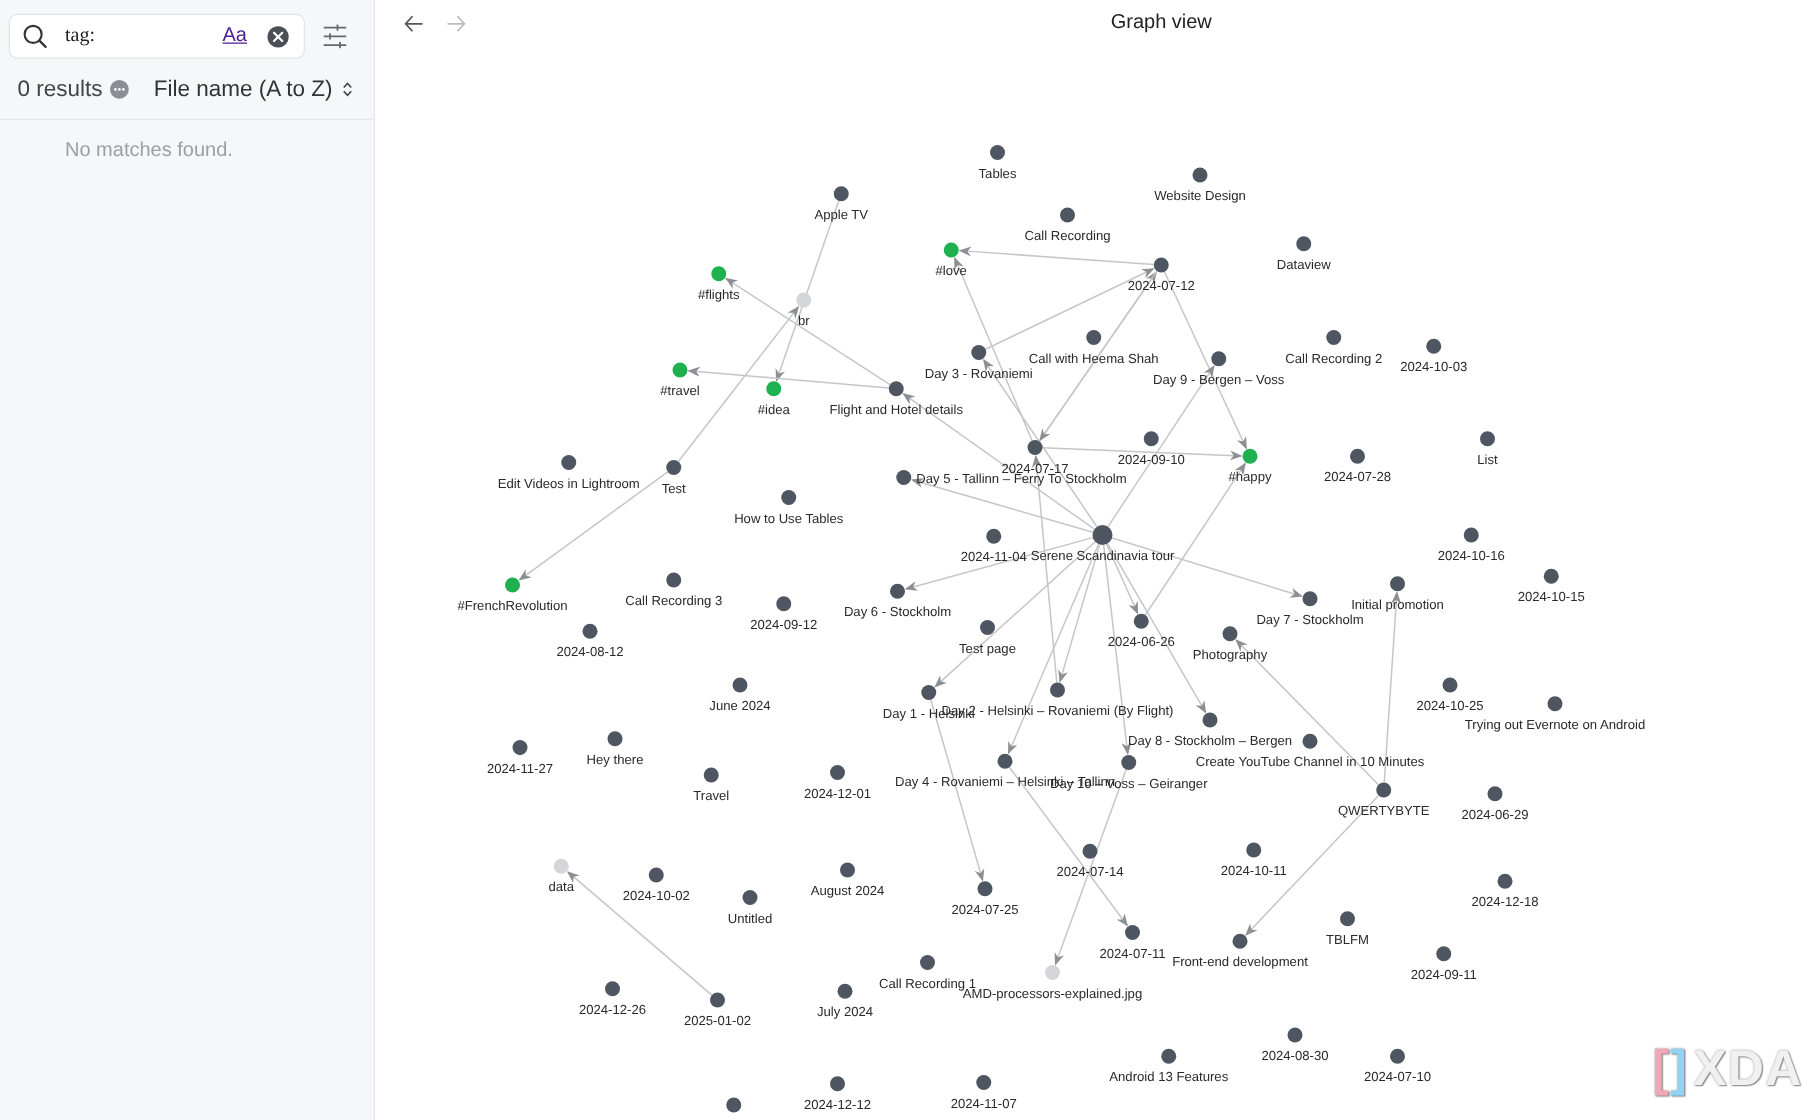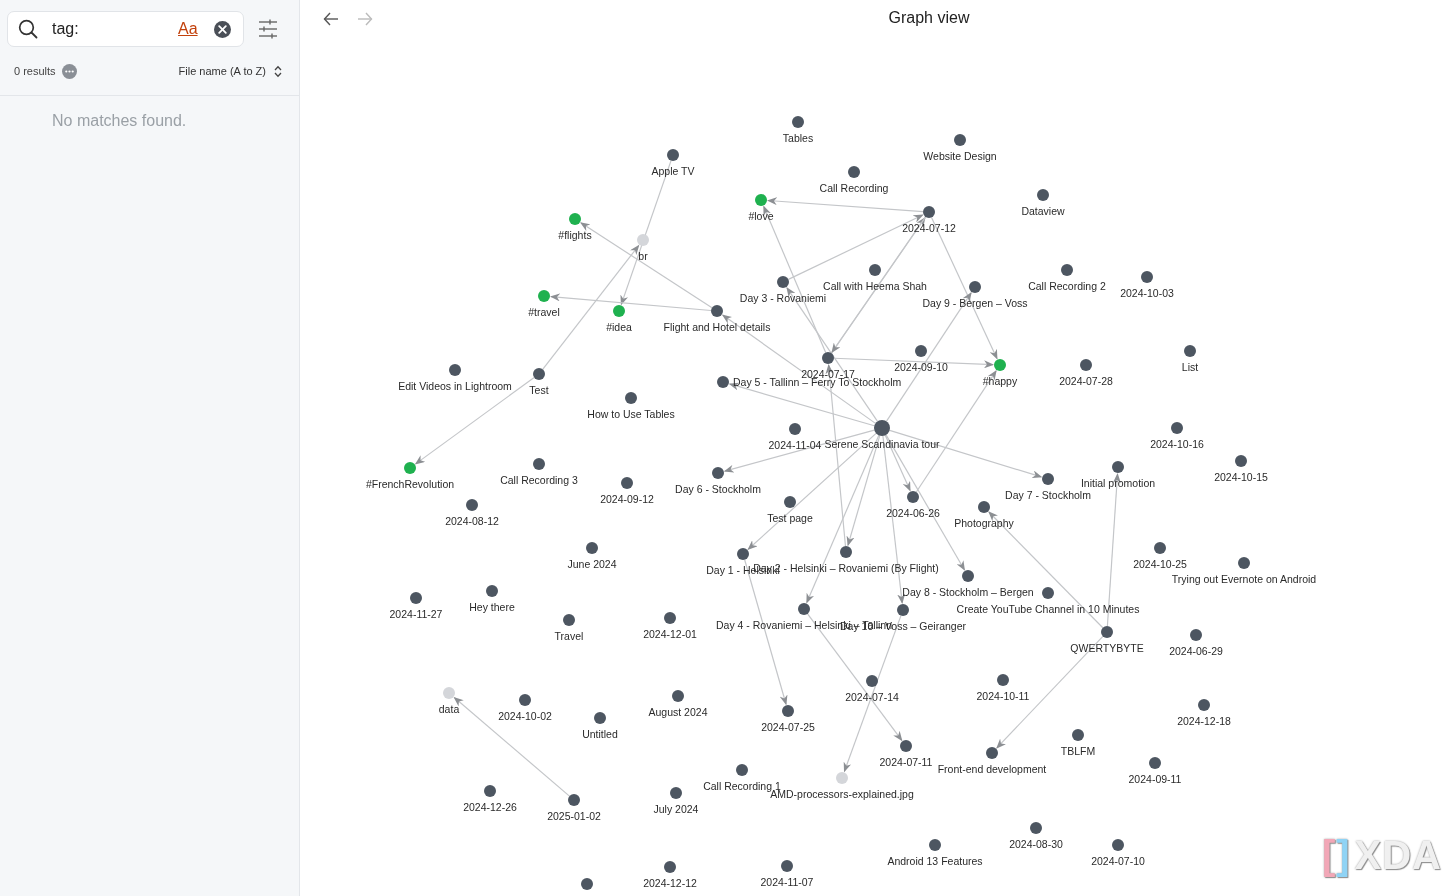--- a/index.html
+++ b/index.html
@@ -2,25 +2,25 @@
 <html><head>
 <meta charset="utf-8">
 <style>
   * { box-sizing: border-box; margin: 0; padding: 0; }
   html, body { width: 1456px; height: 896px; overflow: hidden; background: #ffffff; font-family: "Liberation Sans", "DejaVu Sans", sans-serif; color: #222; }
   .app { display: flex; width: 1456px; height: 896px; }
   .sidebar { width: 300px; height: 896px; background: #f5f7f9; border-right: 1px solid #e3e6ea; position: relative; }
   .search-row { position: absolute; top: 10px; left: 7px; width: 290px; height: 38px; display: flex; align-items: center; }
   .search-box { width: 237px; height: 36px; background: #ffffff; border: 1px solid #e1e4e8; border-radius: 7px; display: flex; align-items: center; padding: 0 8px 0 10px; }
   .search-box .icon-search { width: 20px; height: 20px; }
-  .search-input { border: none; outline: none; background: transparent; font-size: 16px; color: #222; margin-left: 14px; width: 110px; font-family: Liberation Sans, sans-serif; }
-  .match-case { font-size: 16px; color: #c2410c; margin-left: 16px; cursor: pointer; text-decoration: underline; }
+  .search-input { border: none; outline: none; background: transparent; font-size: 16px; color: #222; margin-left: 14px; width: 110px; font-family: Liberation Serif, serif; }
+  .match-case { font-size: 16px; color: #4c1d95; margin-left: 16px; cursor: pointer; text-decoration: underline; }
   .clear-btn { width: 17px; height: 17px; border-radius: 50%; background: #4a4f57; margin-left: 16px; display: flex; align-items: center; justify-content: center; cursor: pointer; }
   .filter-btn { width: 26px; height: 26px; margin-left: 11px; cursor: pointer; display:flex; align-items:center; justify-content:center; }
-  .results-row { position: absolute; top: 60px; left: 14px; width: 270px; height: 22px; display: flex; align-items: center; font-size: 11px; color: #444; }
+  .results-row { position: absolute; top: 60px; left: 14px; width: 270px; height: 22px; display: flex; align-items: center; font-size: 18px; color: #444; }
   .results-dots { width: 15px; height: 15px; border-radius: 50%; background: #8a8f96; margin-left: 6px; display:flex; align-items:center; justify-content:center; }
   .sort-select { margin-left: auto; display: flex; align-items: center; gap: 8px; cursor: pointer; color: #333; padding-right: 2px; justify-content: flex-end; }
   .divider { position: absolute; top: 95px; left: 0; width: 299px; height: 1px; background: #e3e6ea; }
   .no-matches { position: absolute; top: 112px; left: 16px; font-size: 16px; color: #9aa0a6; margin-left: 36px; }
   .main { flex: 1; position: relative; height: 896px; }
   .nav-back, .nav-forward { position: absolute; top: 8px; width: 22px; height: 22px; display:flex; align-items:center; justify-content:center; cursor: pointer; }
   .nav-back { left: 20px; }
   .nav-forward { left: 54px; }
   .view-title { position: absolute; top: 9px; left: 0; width: 1258px; text-align: center; font-size: 16px; color: #222; }
   .graph-svg { position: absolute; left: -300px; top: 0; width: 1456px; height: 896px; }

